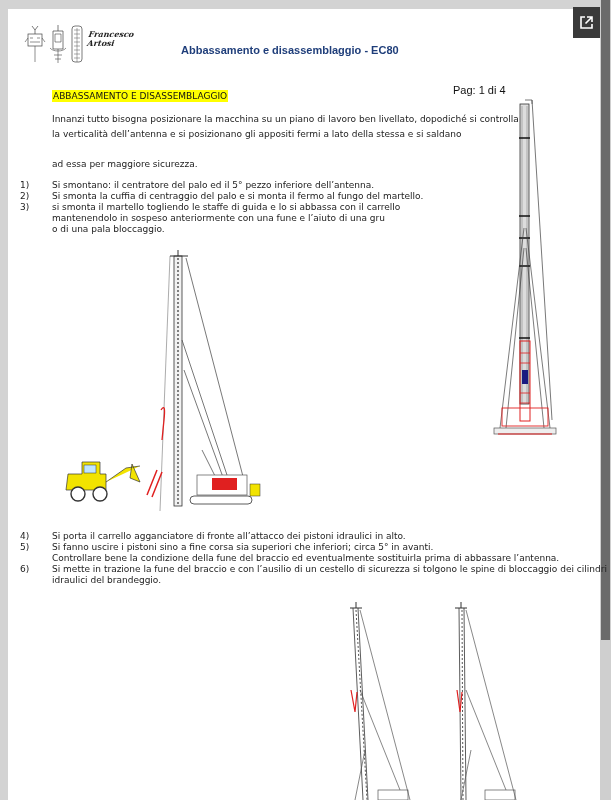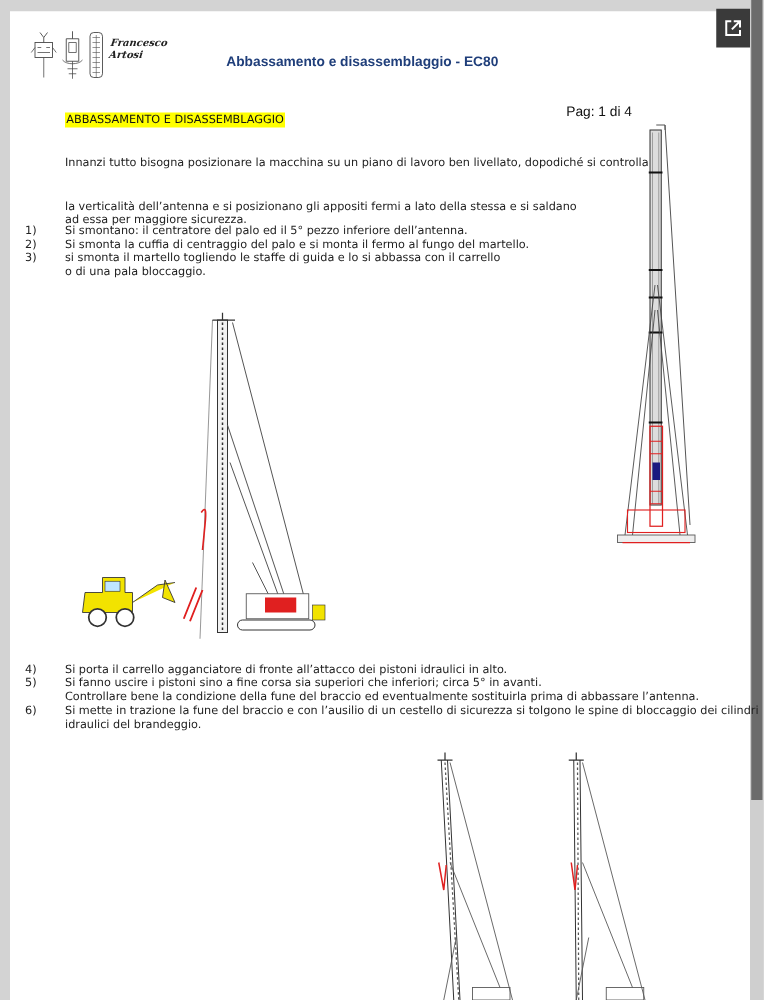--- a/index.html
+++ b/index.html
@@ -34,21 +34,21 @@
     }
     .hdr-page {
       position:absolute; left:453px; top:44px; font-family:"Liberation Sans", sans-serif;
       font-size:11px; color:#111;margin-top:40px;
     }
     .heading {
       position:absolute; left:52px; top:90px; font-size:9px; background:#ffff00; color:#111;
       padding:0 1px; line-height:12px;text-align:center;
     }
     .para {
-      position:absolute; left:52px; font-size:9px; color:#222; white-space:nowrap; line-height:12px;margin-top:12px;
+      position:absolute; left:52px; font-size:9px; color:#222; white-space:nowrap; line-height:12px;
     }
     .list {
       position:absolute; left:20px; font-size:9px; color:#222; line-height:11px;
     }
     .li { position:relative; padding-left:32px; white-space:nowrap; }
     .li .num { position:absolute; left:0; }
     .fig { position:absolute; }
   </style>
 </head>
 <body>
@@ -82,35 +82,36 @@
   <div>Francesco</div>
   <div>Artosi</div>
 </div>
 
 <div class="hdr-title">Abbassamento e disassemblaggio  -  EC80</div>
 <div class="hdr-page">Pag: 1 di 4</div>
 
 <div class="heading">ABBASSAMENTO E DISASSEMBLAGGIO</div>
 
 <div class="para" style="top:113px">Innanzi tutto bisogna posizionare la macchina su un piano di lavoro ben livellato, dopodiché si controlla</div>
-<div class="para" style="top:148px">la  verticalità dell’antenna e si posizionano gli appositi fermi a lato della stessa e si saldano</div>
+<div class="para" style="top:128px">la  verticalità dell’antenna e si posizionano gli appositi fermi a lato della stessa e si saldano</div>
 <div class="para" style="top:158px">ad essa per maggiore sicurezza.</div>
 
 <div class="list" style="top:180px" id="list-a">
     <div class="li">
       <span class="num">1)</span>
       <div>Si smontano: il centratore del palo ed il 5° pezzo inferiore dell’antenna.</div>
     </div>
     <div class="li">
       <span class="num">2)</span>
       <div>Si smonta la cuffia di centraggio del palo e si monta il fermo al fungo del martello.</div>
     </div>
     <div class="li">
       <span class="num">3)</span>
       <div>si smonta il martello togliendo le staffe di guida e lo si abbassa con il carrello</div>
+      <div>mantenendolo in sospeso anteriormente con una fune e l’aiuto di una gru</div>
       <div>o di una pala bloccaggio.</div>
     </div>
   </div>
 <div class="list" style="top:531px" id="list-b">
     <div class="li">
       <span class="num">4)</span>
       <div>Si porta il carrello agganciatore di fronte all’attacco dei pistoni idraulici in alto.</div>
     </div>
     <div class="li">
       <span class="num">5)</span>

